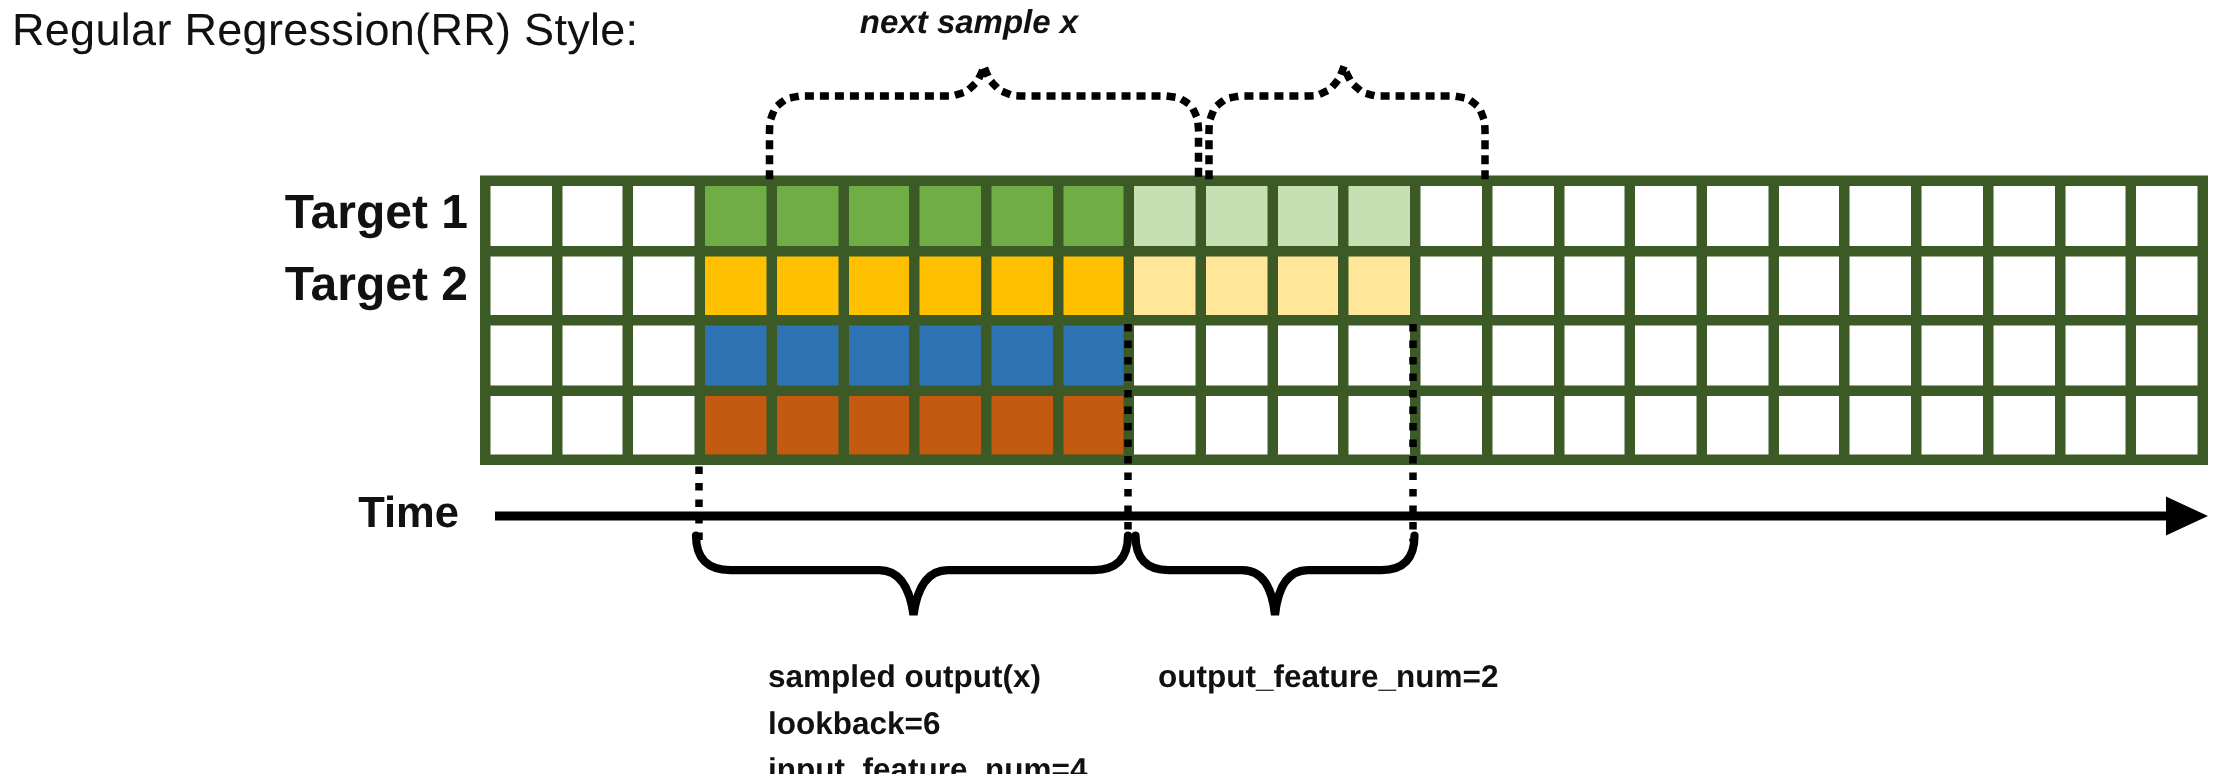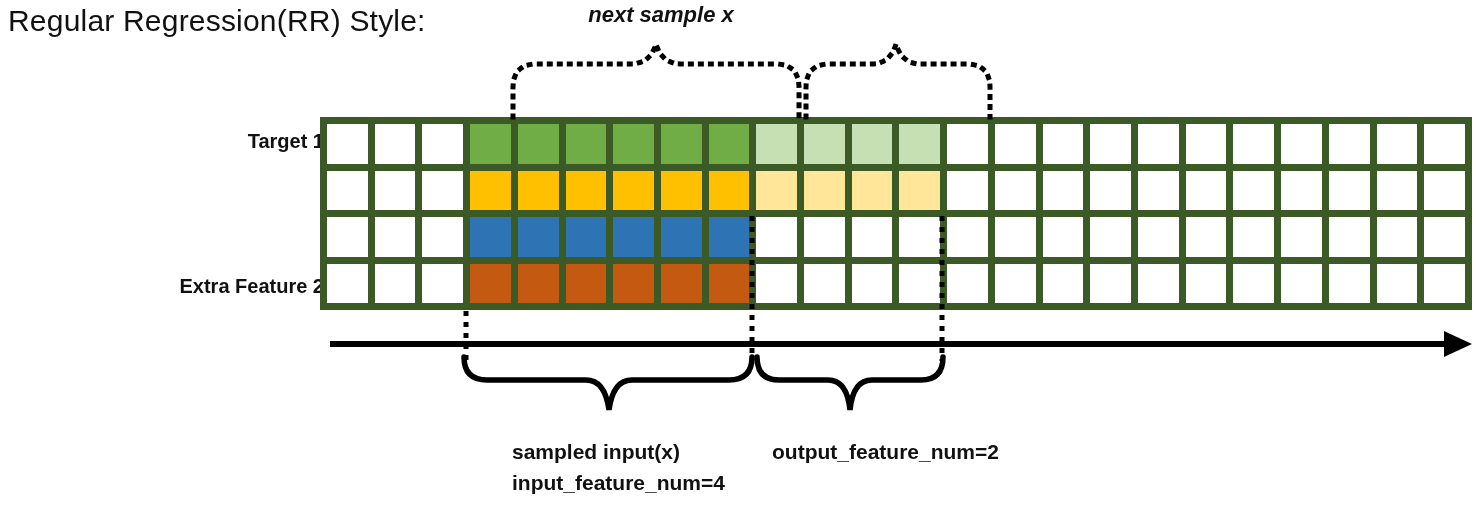--- a/index.html
+++ b/index.html
@@ -22,30 +22,30 @@
   }
 
   .toplabel {
     top: 2px;
     font-size: 22px;
     font-weight: 700;
     font-style: italic;
     white-space: nowrap;
     transform: translateX(-50%);
   }
-  #next-sample-x { left: 661px; }
+  #next-sample-x { left: 646px; }
   #next-sample-y { left: 894px; }
 
   .rowlabel {
-    left: 16px;
+    left: 4px;
     width: 308px;
     height: 48px;
     line-height: 48px;
     text-align: right;
-    font-size: 20px;
+    font-size: 32px;
     font-weight: 700;
     white-space: nowrap;
   }
 
   #sample-grid {
     left: 320px; top: 117px;
     width: 1152px; height: 193px;
     box-sizing: border-box;
     display: grid;
     grid-template-columns: repeat(24, 1fr);
@@ -83,21 +83,21 @@
 </head>
 <body>
 
 <div id="canvas">
 
   <div id="title" class="abs">Regular Regression(RR) Style:</div>
 
   <div id="next-sample-x" class="abs toplabel">next sample x</div>
 
   <div class="abs rowlabel" style="top:117px">Target 1</div>
-  <div class="abs rowlabel" style="top:262px">Extra Feature 2</div>
+  <div class="abs rowlabel" style="top:165px">Target 2</div>
 
   <div id="sample-grid" class="abs" style="background: rgb(59, 90, 37);">
       <div class="cell" style="background: rgb(255, 255, 255);"></div>
       <div class="cell" style="background: rgb(255, 255, 255);"></div>
       <div class="cell" style="background: rgb(255, 255, 255);"></div>
       <div class="cell" style="background: rgb(112, 173, 71);"></div>
       <div class="cell" style="background: rgb(112, 173, 71);"></div>
       <div class="cell" style="background: rgb(112, 173, 71);"></div>
       <div class="cell" style="background: rgb(112, 173, 71);"></div>
       <div class="cell" style="background: rgb(112, 173, 71);"></div>
@@ -184,20 +184,21 @@
       <div class="cell" style="background: rgb(255, 255, 255);"></div>
       <div class="cell" style="background: rgb(255, 255, 255);"></div>
       <div class="cell" style="background: rgb(255, 255, 255);"></div>
       <div class="cell" style="background: rgb(255, 255, 255);"></div>
       <div class="cell" style="background: rgb(255, 255, 255);"></div>
       <div class="cell" style="background: rgb(255, 255, 255);"></div>
       <div class="cell" style="background: rgb(255, 255, 255);"></div>
       <div class="cell" style="background: rgb(255, 255, 255);"></div>
     </div>
 
+  <div id="time-label" class="abs">Time</div>
 
   <svg id="overlay" class="abs" width="1476" height="516" viewBox="0 0 1476 516">
 
     <g>
       <line x1="330" y1="344" x2="1448" y2="344" stroke="#000" stroke-width="6"></line>
       <polygon points="1444,331 1472,344 1444,357" fill="#000"></polygon>
     </g>
 
     <g stroke="#000" stroke-width="5" stroke-dasharray="5 6" fill="none">
       <line x1="466" y1="311" x2="466" y2="361"></line>
@@ -208,21 +209,22 @@
     <path d="M513,117 V88 Q513,64 537,64 H630 Q650,64 656,44 Q662,64 682,64 H775 Q799,64 799,88 V117" fill="none" stroke="#000" stroke-width="5" stroke-dasharray="1 9" stroke-linecap="square"></path>
 
     <path d="M806,117 V88 Q806,64 830,64 H871 Q890,64 896,44 Q902,64 921,64 H966 Q990,64 990,88 V117" fill="none" stroke="#000" stroke-width="5" stroke-dasharray="1 9" stroke-linecap="square"></path>
 
     <path d="M464,357 Q464,380 487,380 H586 Q605,380 609,410 Q613,380 632,380 H729 Q752,380 752,357" fill="none" stroke="#000" stroke-width="5.5" stroke-linecap="round"></path>
 
     <path d="M757,357 Q757,380 779,380 H828 Q847,380 850,410 Q853,380 872,380 H921 Q943,380 943,357" fill="none" stroke="#000" stroke-width="5.5" stroke-linecap="round"></path>
   </svg>
 
   <div id="input-caption" class="abs caption">
-    <div>sampled input(x)</div>
+    <div>sampled output(x)</div>
+    <div>lookback=6</div>
     <div>input_feature_num=4</div>
   </div>
 
   <div id="output-caption" class="abs caption">
     <div>output_feature_num=2</div>
   </div>
 
 </div>
 
 </body></html>

